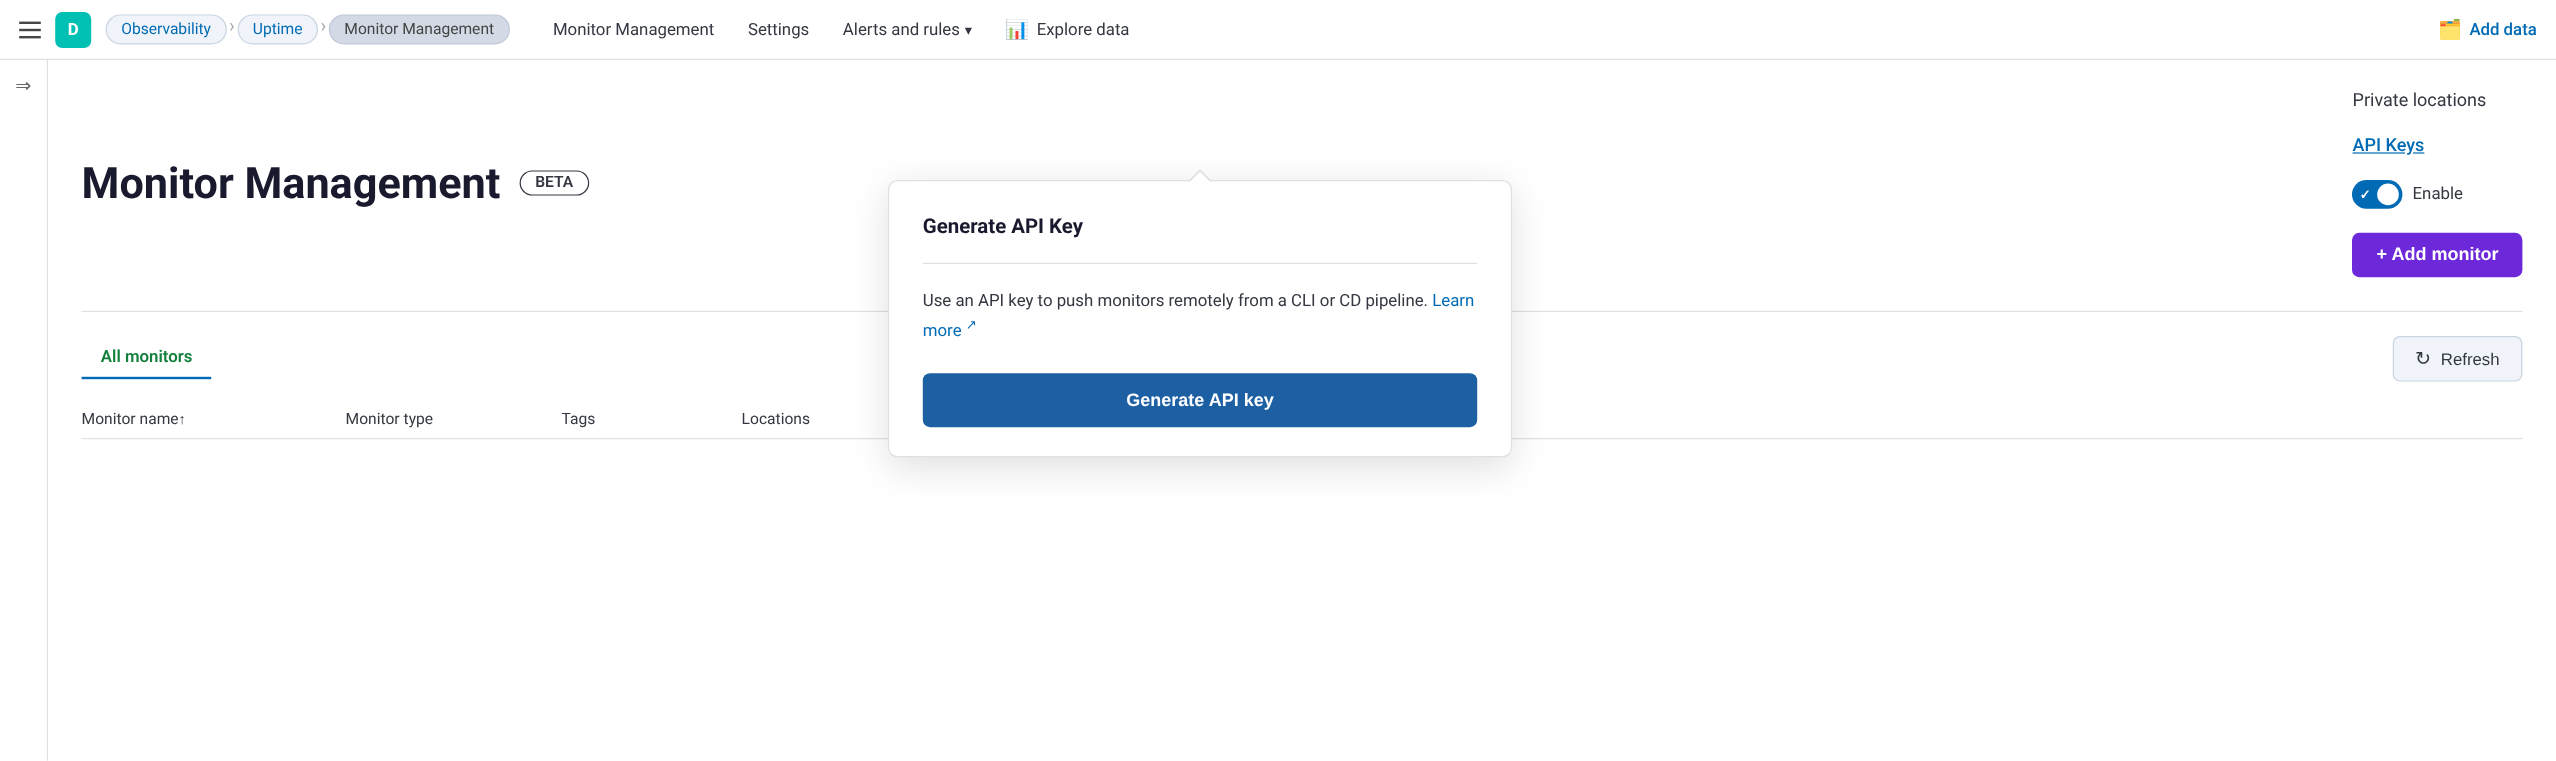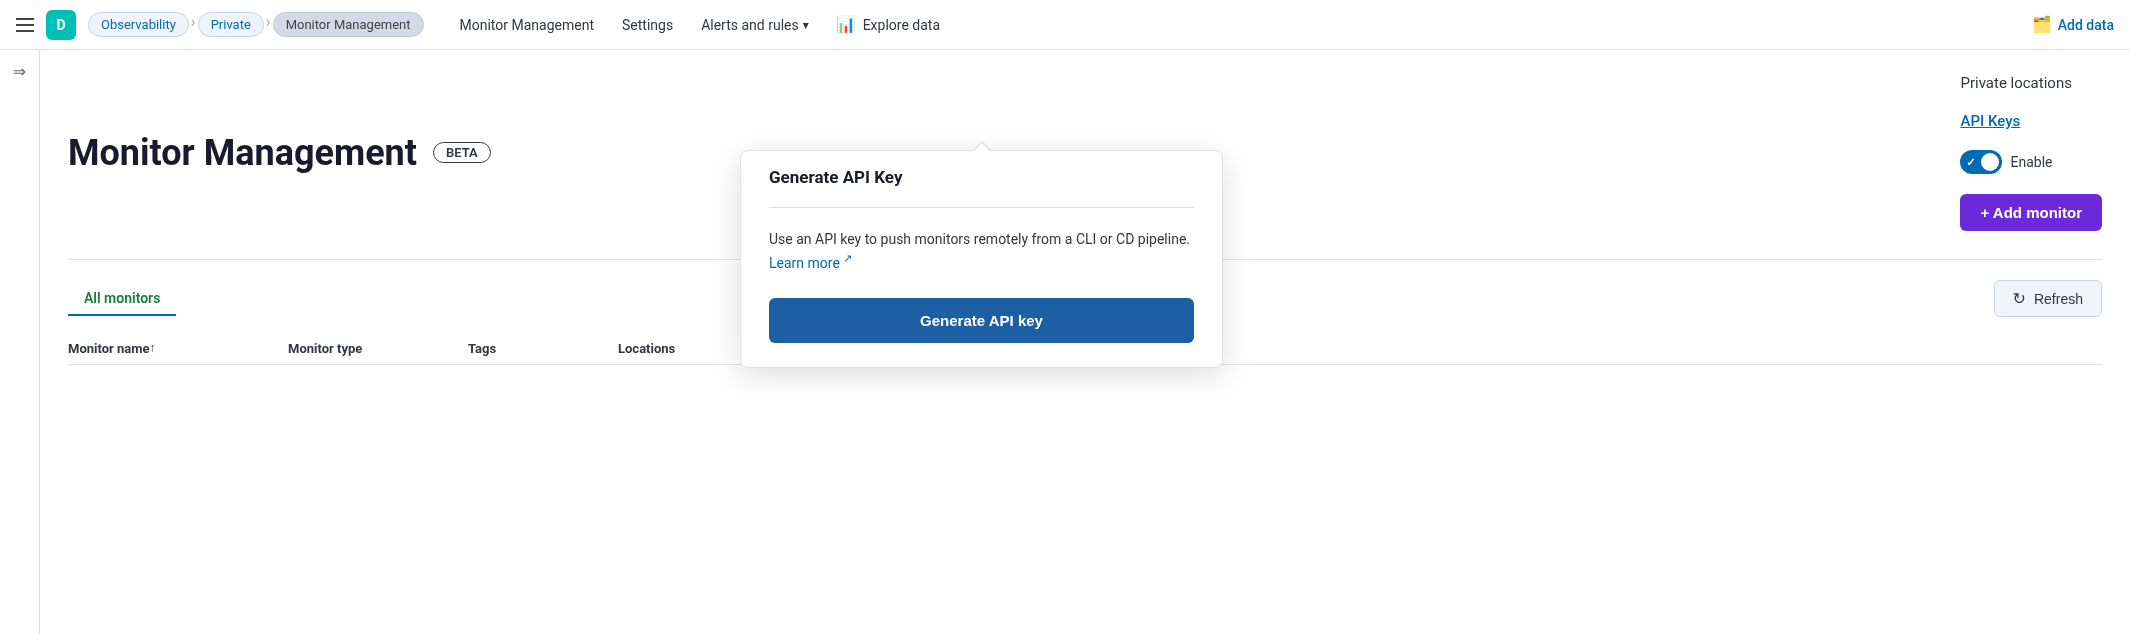--- a/index.html
+++ b/index.html
@@ -258,21 +258,21 @@
       margin-top: 16px;
     }
     .table-header-row {
       display: grid;
       grid-template-columns: 220px 180px 150px 200px 1fr;
       padding: 8px 0;
       border-bottom: 1px solid #e0e0e0;
     }
     .table-col-header {
       font-size: 13px;
-      font-weight: 700;
+      font-weight: 400;
       color: #343741;
       display: flex; align-items: flex-start; gap: 0;
     }
     .col-arrow {
       font-size: 12px;
     }
 
     
     .table-row {
       display: grid;
@@ -307,26 +307,26 @@
       font-size: 16px; cursor: pointer; color: #69707d;
     }
     .edit-icon { color: #69707d; }
     .delete-icon { color: #69707d; }
 
     
     .popup-panel {
       position: absolute;
       top: 100px;
       left: 700px;
-      width: 483px;
+      width: 520px;
       background: #fff;
       border: 1px solid #e0e0e0;
       border-radius: 8px;
       box-shadow: 0 8px 32px rgba(0,0,0,0.13);
-      padding: 16px 28px 24px 28px;
+      padding: 28px 28px 24px 28px;
       z-index: 100;
     }
     .popup-caret {
       position: absolute;
       top: -10px;
       left: 50%;
       transform: translateX(-50%);
       width: 0; height: 0;
       border-left: 10px solid transparent;
       border-right: 10px solid transparent;
@@ -389,21 +389,21 @@
       <span></span>
       <span></span>
   </div>
   <div class="avatar">D</div>
   <div class="breadcrumb">
     <div class="breadcrumb-item">
       <span class="bc-label">Observability</span>
     </div>
     <span class="bc-arrow">›</span>
     <div class="breadcrumb-item">
-      <span class="bc-label">Private</span>
+      <span class="bc-label">Uptime</span>
     </div>
     <span class="bc-arrow">›</span>
     <div class="breadcrumb-item active">
       <span class="bc-label">Monitor Management</span>
     </div>
   </div>
   <div class="nav-links">
     <a class="nav-link">Monitor Management</a>
     <a class="nav-link">Settings</a>
     <a class="nav-link nav-link-with-arrow">

